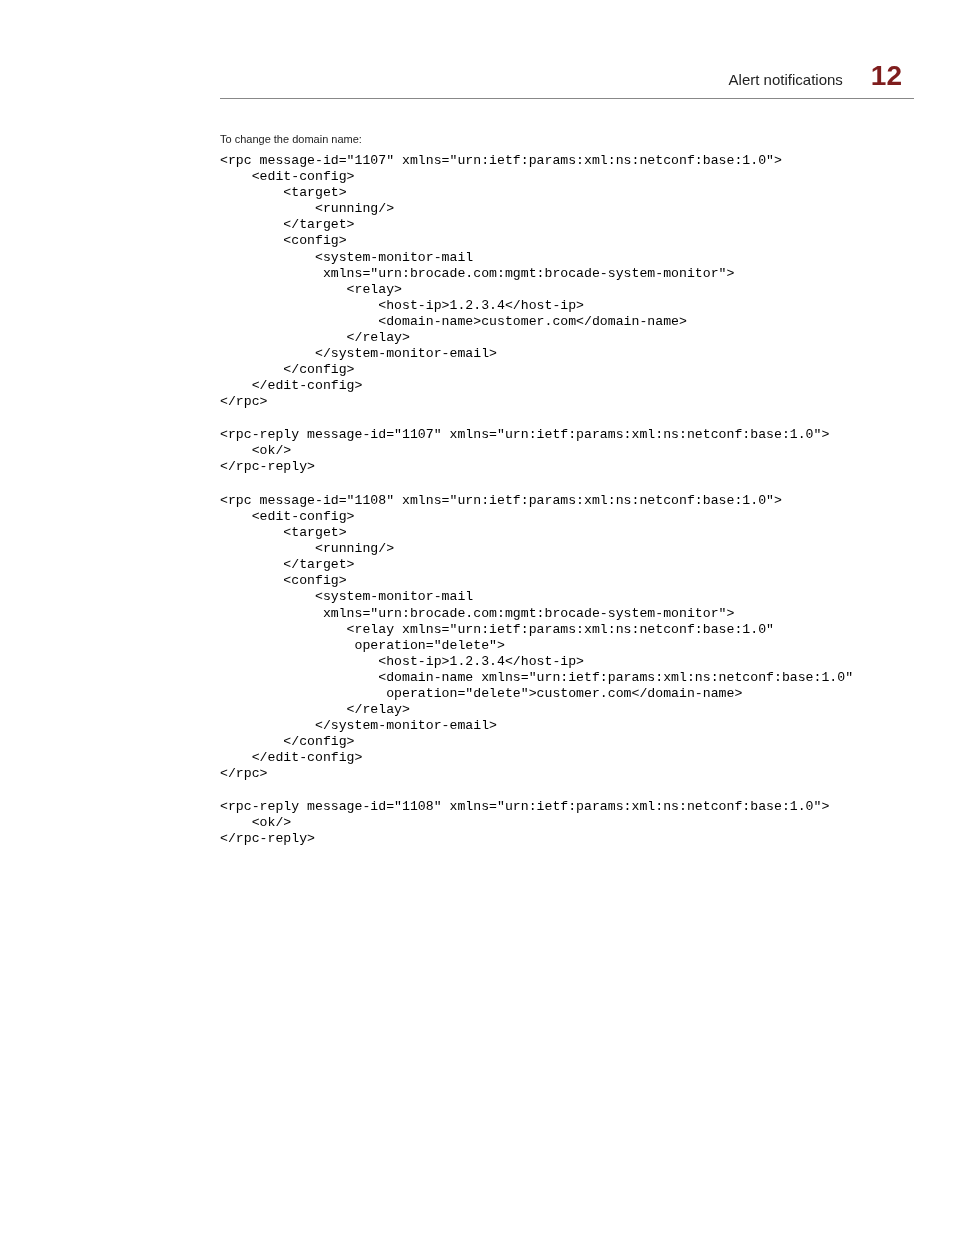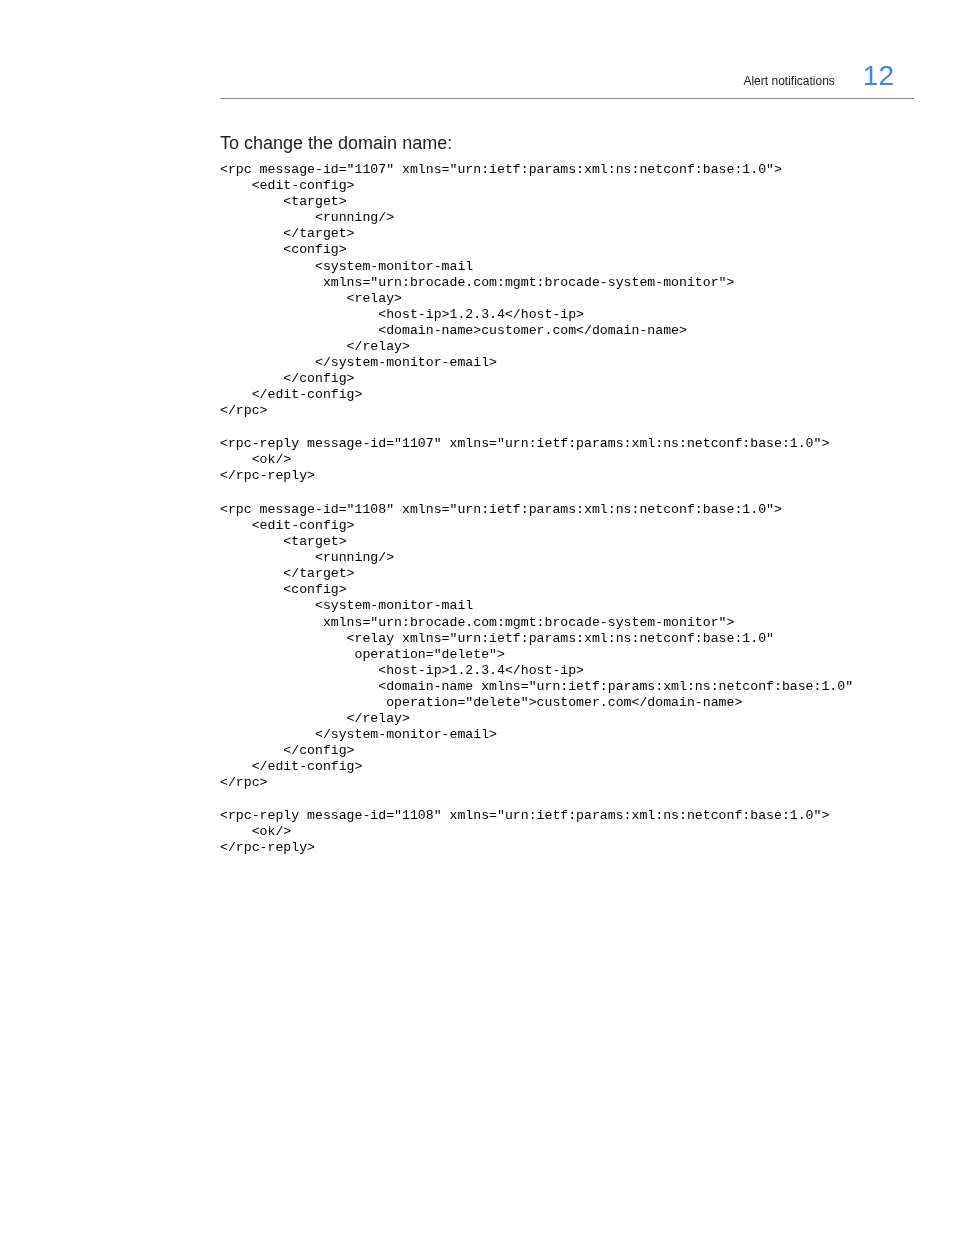--- a/index.html
+++ b/index.html
@@ -18,36 +18,36 @@
     box-sizing: border-box;
   }
   .header {
     display: flex;
     justify-content: flex-end;
     align-items: baseline;
     gap: 28px;
     margin-bottom: 6px;
   }
   .header-title {
-    font-size: 12px;
+    font-size: 15px;
     color: #222;
   }
   .header-number {
     font-size: 28px;
-    font-weight: normal;
-    color: #3b82f6;
-    margin-right: 20px;
+    font-weight: bold;
+    color: #7f1d1d;
+    margin-right: 12px;
   }
   .rule {
     border: none;
     border-top: 1px solid #888;
     margin: 0 0 34px 0;
   }
   .para {
-    font-size: 18px;
+    font-size: 11px;
     color: #222;
     margin: 30px 0 8px 0;
   }
   pre.codeblock {
     font-family: "Courier New", Courier, monospace;
     font-size: 13.2px;
     line-height: 1.22;
     white-space: pre;
     margin: 4px 0 18px 0;
     color: #000;

